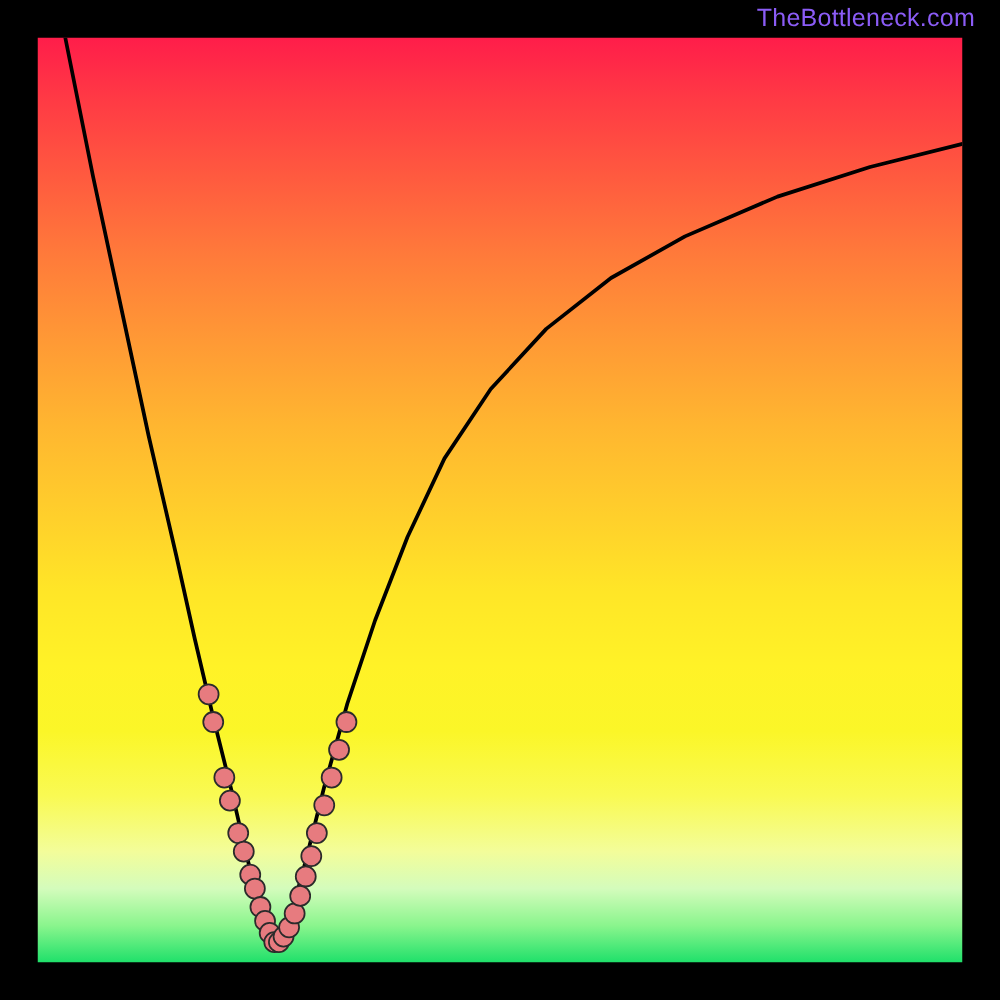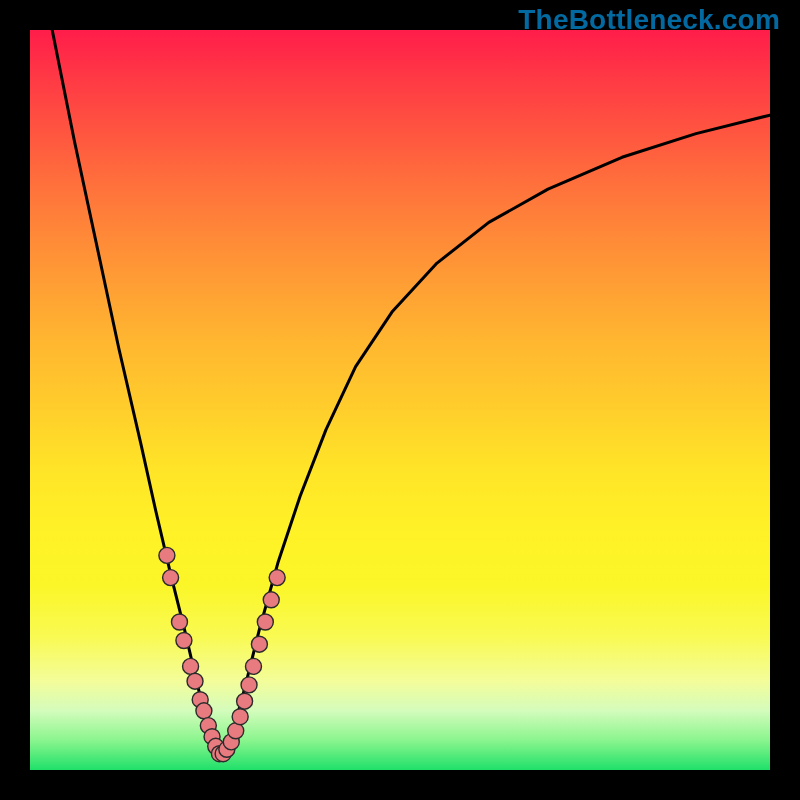--- a/index.html
+++ b/index.html
@@ -51,23 +51,23 @@
     inset: 0;
     width: 100%;
     height: 100%;
     pointer-events: none;
   }
   .watermark {
     position: absolute;
     top: 4px;
     right: 20px;
     font-family: Arial, Helvetica, sans-serif;
-    font-size: 28px;
-    font-weight: 700;
-    color: #0369a1;
+    font-size: 20px;
+    font-weight: 400;
+    color: #8b5cf6;
     letter-spacing: 0.2px;
     user-select: none;
   }
 </style>
 </head>
 <body>
 
 <div class="stage">
 
   <div class="watermark">TheBottleneck.com</div>

